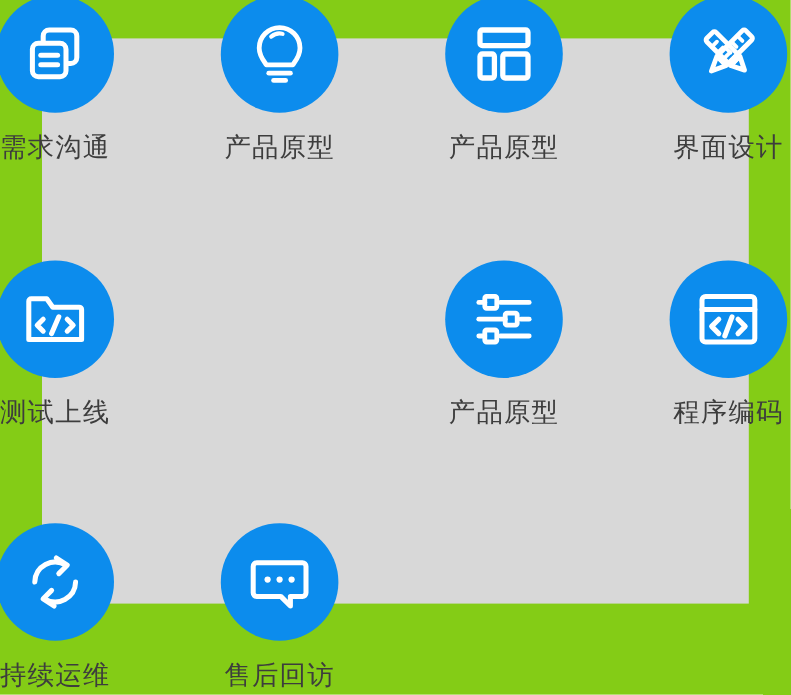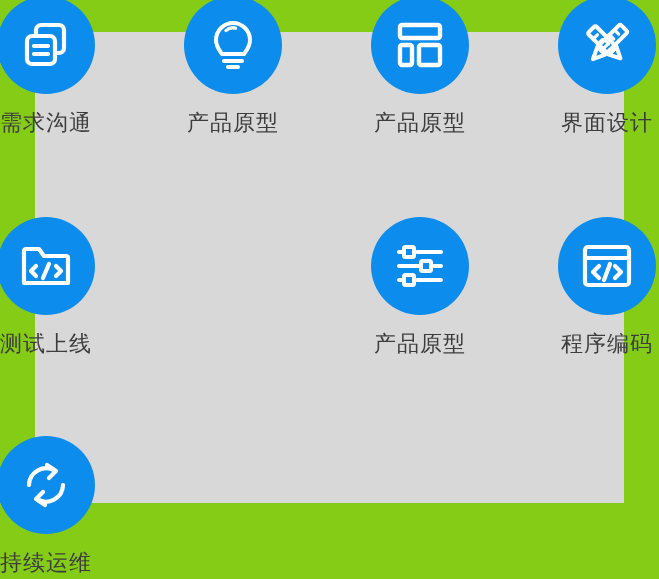--- a/index.html
+++ b/index.html
@@ -194,14 +194,27 @@
           <path d="M9 26 a17 17 0 0 1 26 -14"></path>
           <polyline points="27,6 36,12 29,19"></polyline>
           <path d="M43 26 a17 17 0 0 1 -26 14"></path>
           <polyline points="25,46 16,40 23,33"></polyline>
         </svg>
       </span>
     </div>
     <div class="step-label">持续运维</div>
   </div>
 
+  <div class="step r3 c2">
+    <div class="circle">
+      <span>
+        <svg width="54" height="54" viewBox="0 0 54 54" fill="none" stroke="#ffffff" stroke-width="4.2" stroke-linecap="round" stroke-linejoin="round">
+          <path d="M8 11 h38 a3 3 0 0 1 3 3 v22 a3 3 0 0 1 -3 3 h-10 v8 l-8 -8 H8 a3 3 0 0 1 -3 -3 V14 a3 3 0 0 1 3 -3 Z"></path>
+          <circle cx="17" cy="25" r="2.6" fill="#ffffff" stroke="none"></circle>
+          <circle cx="27" cy="25" r="2.6" fill="#ffffff" stroke="none"></circle>
+          <circle cx="37" cy="25" r="2.6" fill="#ffffff" stroke="none"></circle>
+        </svg>
+      </span>
+    </div>
+    <div class="step-label">售后回访</div>
+  </div>
 
 </div>
 
 </body></html>

